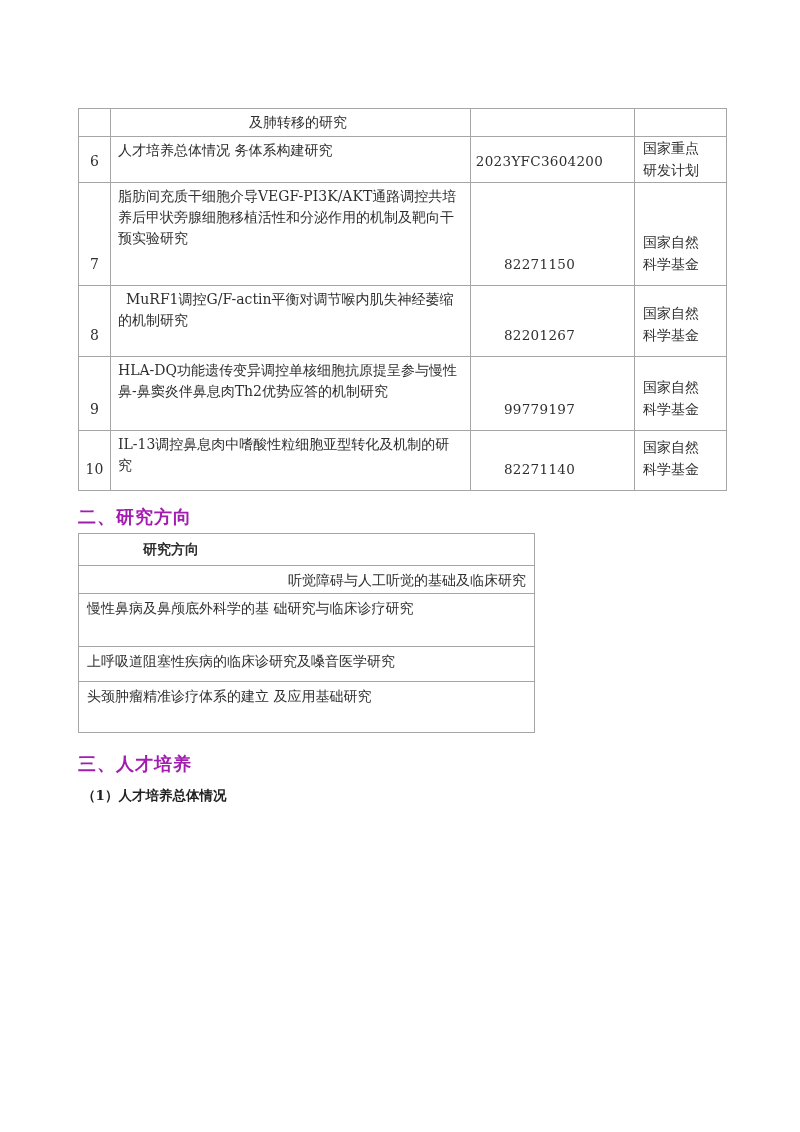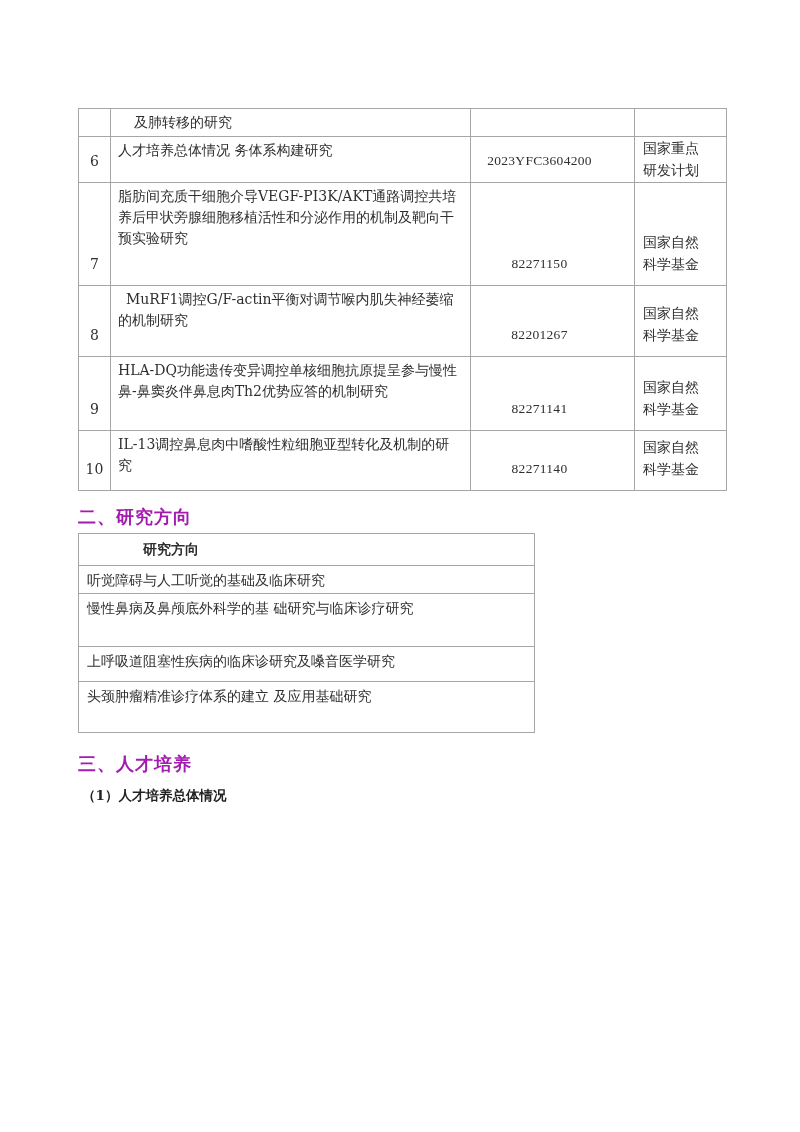--- a/index.html
+++ b/index.html
@@ -14,46 +14,46 @@
   table { border-collapse:collapse; table-layout:fixed; }
   td, th { border:1px solid #a6a6a6; font-weight:normal; }
 
   
   .t1 { position:absolute; left:78px; top:108px; width:648px; }
   .t1 td { font-size:14px; }
   .t1 .no   { text-align:center; vertical-align:bottom; padding:0 0 13px 0; }
   .t1 .title{ vertical-align:top; padding:3px 8px 2px 7px; line-height:21px; }
   .t1 .title .ind16 { text-indent:16px; display:block; }
   .t1 .title .ind8  { text-indent:8px;  display:block; }
-  .t1 .grant{ vertical-align:bottom; text-align:center; padding:0 26px 13px 0; font-size:13.5px; letter-spacing:0.3px;font-family:Liberation Serif, serif; }
+  .t1 .grant{ vertical-align:bottom; text-align:center; padding:0 26px 13px 0; font-size:13.5px; letter-spacing:0.3px; }
   .t1 .src  { vertical-align:bottom; padding:0 0 10px 8px; }
   .t1 .src .inner { width:60px; line-height:22px; font-size:14px; }
   .t1 .src-tight { padding-bottom:1px; }
-  .r0 { height:28px; } .r1 { height:46px; } .r2 { height:103px; }
+  .r0 { height:28px;text-align:center; } .r1 { height:46px; } .r2 { height:103px; }
   .r3 { height:71px; } .r4 { height:74px; } .r5 { height:60px; }
 
   
   .h-sec {
     position:absolute; left:78px;
     font-size:18px; font-weight:bold; color:#a21caf;
     letter-spacing:1px;
   }
   .h2 { top:505px; }
   .h3 { top:752px; }
   .subhead {
     position:absolute; left:82px; top:787px;
     font-size:13.5px; font-weight:bold; color:#222;
   }
 
   
   .t2 { position:absolute; left:78px; top:533px; width:457px;border-radius:14px; }
   .t2 th { height:31px; text-align:left; vertical-align:middle;
            padding:0 0 0 64px; font-weight:bold; font-size:14px; }
   .t2 td { vertical-align:top; padding:4px 8px 2px 8px; font-size:14px; line-height:21px; }
-  .d0 { height:27px; } .d1 { height:53px; } .d2 { height:35px; } .d3 { height:51px; }
+  .d0 { height:27px;text-align:right; } .d1 { height:53px; } .d2 { height:35px; } .d3 { height:51px; }
 </style>
 </head>
 <body>
 
 <div class="page">
 
   <table class="t1">
     <colgroup>
         <col style="width:32px">
         <col style="width:360px">
@@ -93,21 +93,21 @@
             <span class="ind8">MuRF1调控G/F-actin平衡对调节喉内肌失神经萎缩的机制研究</span>
           </td>
       <td class="grant">82201267</td>
       <td class="src">
             <div class="inner">国家自然科学基金</div>
           </td>
     </tr>
     <tr class="r4">
       <td class="no">9</td>
       <td class="title">HLA-DQ功能遗传变异调控单核细胞抗原提呈参与慢性鼻-鼻窦炎伴鼻息肉Th2优势应答的机制研究</td>
-      <td class="grant">82271141</td>
+      <td class="grant">99779197</td>
       <td class="src">
             <div class="inner">国家自然科学基金</div>
           </td>
     </tr>
     <tr class="r5">
       <td class="no">10</td>
       <td class="title">IL-13调控鼻息肉中嗜酸性粒细胞亚型转化及机制的研究</td>
       <td class="grant">82271140</td>
       <td class="src">
             <div class="inner">国家自然科学基金</div>

